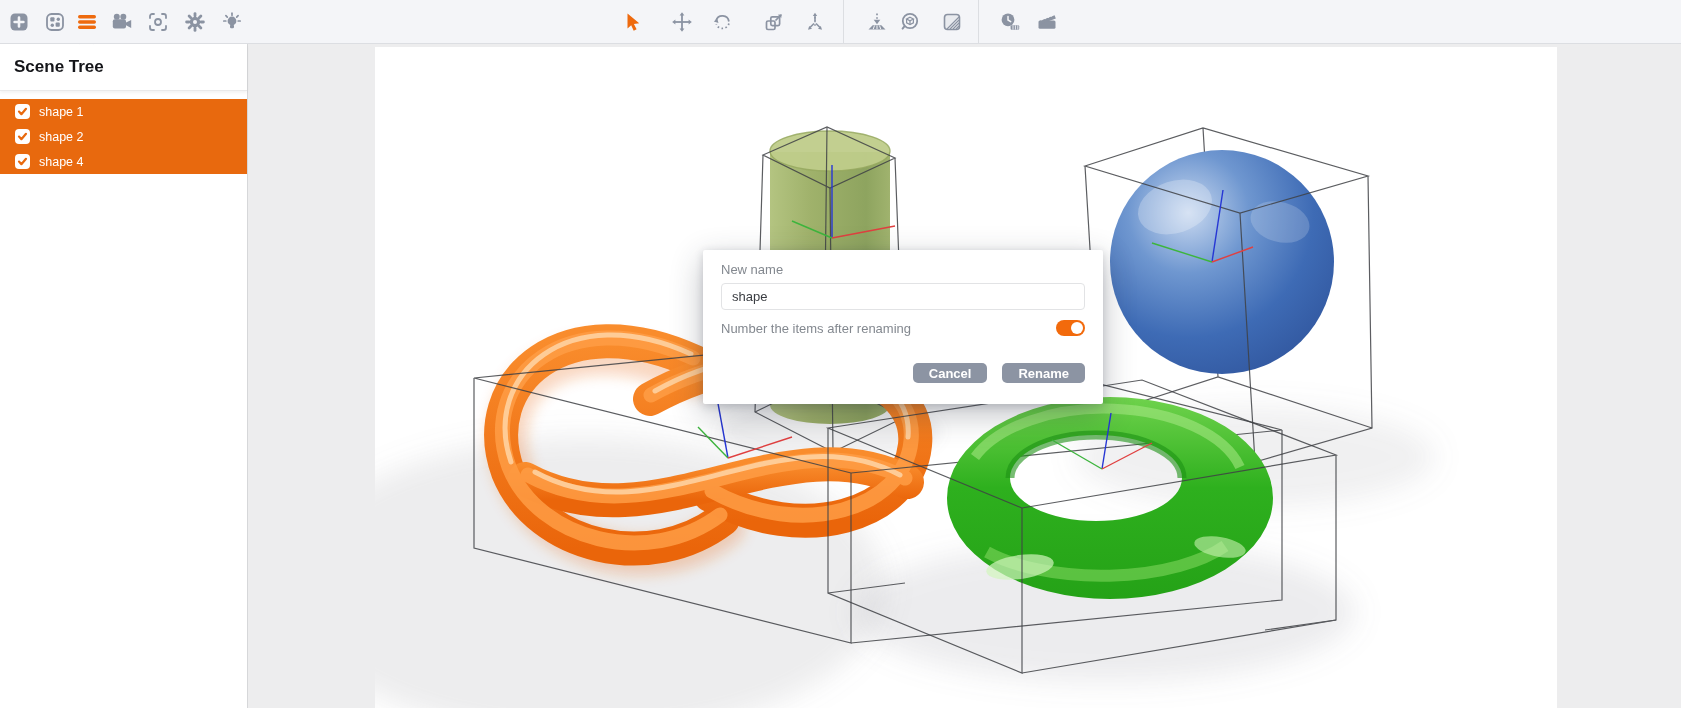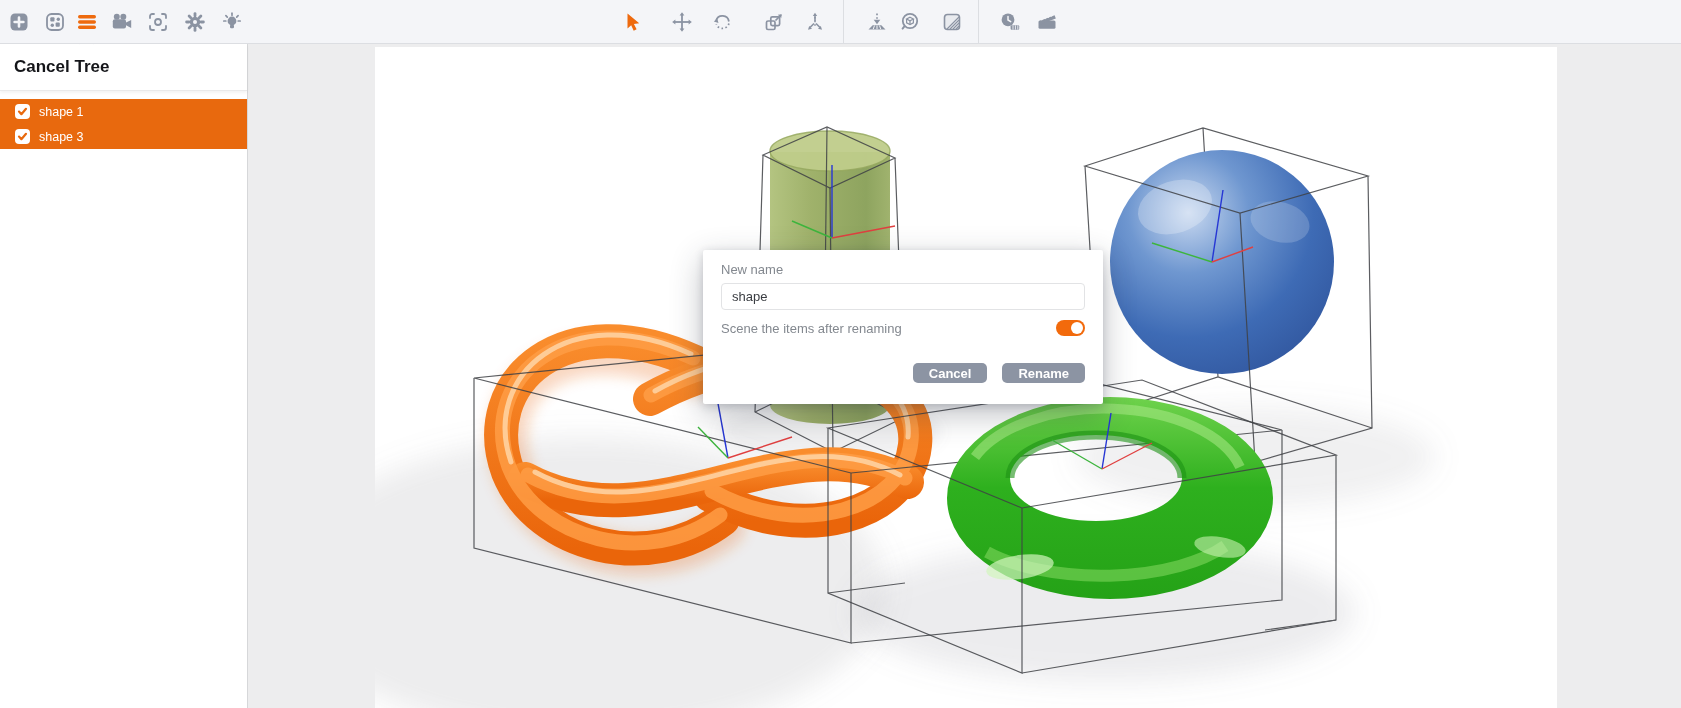--- a/index.html
+++ b/index.html
@@ -365,46 +365,54 @@
             <path d="M727 422 L677 393" stroke="#3db53d"></path>
             <path d="M727 422 L777 396" stroke="#e04040"></path>
           </g>
         </g>
       </svg>
     </div>
   </div>
 
   <div class="sidebar">
     <div class="caret"></div>
-    <div class="sidebar-title">Cancel Tree</div>
+    <div class="sidebar-title">Scene Tree</div>
     <div class="tree">
       <div class="tree-item">
         <span class="checkbox">
           <svg width="11" height="11" viewBox="0 0 11 11">
               <path d="M2 5.6l2.4 2.6L9 2.8" fill="none" stroke="#e8690e" stroke-width="2.2" stroke-linecap="round" stroke-linejoin="round"></path>
             </svg>
         </span>
         <span>shape 1</span>
       </div>
       <div class="tree-item">
         <span class="checkbox">
           <svg width="11" height="11" viewBox="0 0 11 11">
               <path d="M2 5.6l2.4 2.6L9 2.8" fill="none" stroke="#e8690e" stroke-width="2.2" stroke-linecap="round" stroke-linejoin="round"></path>
             </svg>
         </span>
-        <span>shape 3</span>
+        <span>shape 2</span>
+      </div>
+      <div class="tree-item">
+        <span class="checkbox">
+          <svg width="11" height="11" viewBox="0 0 11 11">
+              <path d="M2 5.6l2.4 2.6L9 2.8" fill="none" stroke="#e8690e" stroke-width="2.2" stroke-linecap="round" stroke-linejoin="round"></path>
+            </svg>
+        </span>
+        <span>shape 4</span>
       </div>
     </div>
   </div>
 
   <div class="dialog">
     <div class="dlg-label">New name</div>
     <input class="dlg-input" type="text" value="shape" style="">
     <div class="dlg-row">
-      <span class="lbl">Scene the items after renaming</span>
+      <span class="lbl">Number the items after renaming</span>
       <span class="toggle">
           <span class="knob"></span>
         </span>
     </div>
     <div class="dlg-buttons">
       <button class="btn">Cancel</button>
       <button class="btn">Rename</button>
     </div>
   </div>
 

